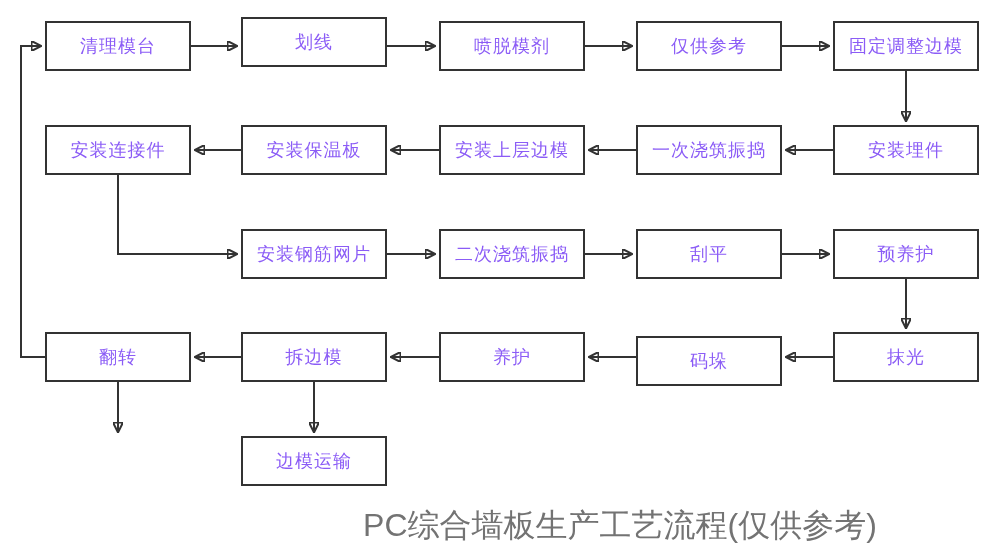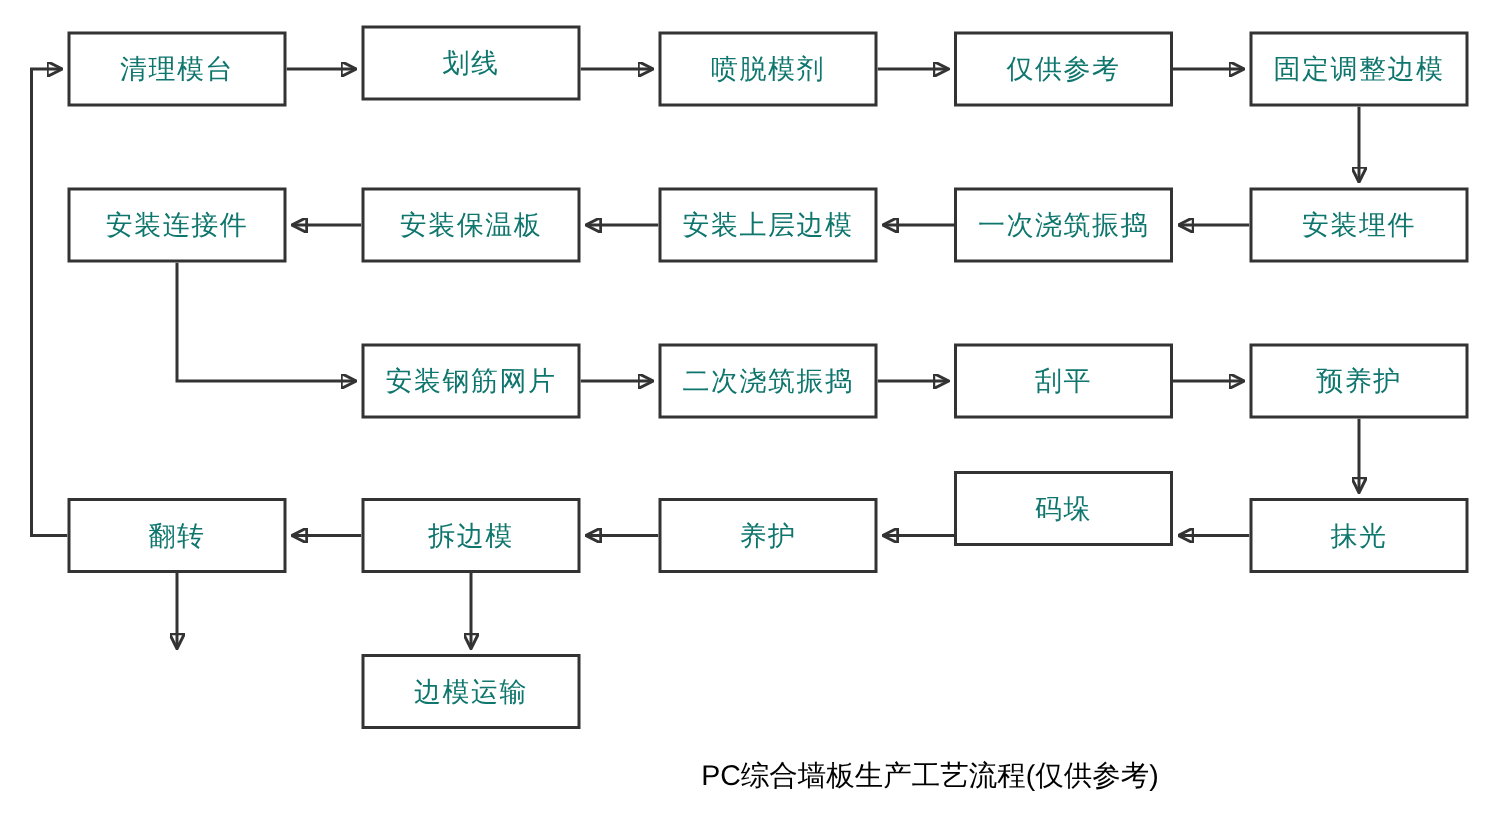--- a/index.html
+++ b/index.html
@@ -6,25 +6,25 @@
   .canvas{
     position:relative;width:1000px;height:558px;background:#ffffff;
     font-family:"Liberation Sans","DejaVu Sans",sans-serif;overflow:hidden;
   }
   .edges{position:absolute;left:0;top:0;width:1000px;height:558px;}
   .edges path{fill:none;stroke:#333333;stroke-width:2;}
   .node{
     position:absolute;width:146px;height:50px;box-sizing:border-box;
     background:#ffffff;border:2px solid #333333;
     display:flex;align-items:center;justify-content:center;
-    font-size:18px;color:#0f766e;letter-spacing:1px;white-space:nowrap;
+    font-size:18px;color:#8b5cf6;letter-spacing:1px;white-space:nowrap;
   }
   .caption{
     position:absolute;left:620px;top:504px;transform:translateX(-50%);
-    font-size:19px;color:#000000;white-space:nowrap;
+    font-size:32px;color:#737373;white-space:nowrap;
   }
 </style>
 </head>
 <body>
 
 <div class="canvas">
 
   <svg class="edges" viewBox="0 0 1000 558" xmlns="http://www.w3.org/2000/svg">
     <defs>
       <marker id="arrow" viewBox="0 0 10 10" refX="8.5" refY="5" markerWidth="11" markerHeight="10" markerUnits="userSpaceOnUse" orient="auto-start-reverse">
@@ -67,19 +67,19 @@
   <div class="node" style="left:241px;top:229px">安装钢筋网片</div>
 
   <div class="node" style="left:833px;top:125px">安装埋件</div>
   <div class="node" style="left:439px;top:229px">二次浇筑振捣</div>
   <div class="node" style="left:833px;top:229px">预养护</div>
   <div class="node" style="left:636px;top:229px">刮平</div>
 
   <div class="node" style="left:45px;top:332px">翻转</div>
   <div class="node" style="left:241px;top:332px">拆边模</div>
   <div class="node" style="left:439px;top:332px">养护</div>
-  <div class="node" style="left:636px;top:314px">码垛</div>
+  <div class="node" style="left:636px;top:336px">码垛</div>
   <div class="node" style="left:833px;top:332px">抹光</div>
 
   <div class="node" style="left:241px;top:436px">边模运输</div>
 
   <div class="caption">PC综合墙板生产工艺流程(仅供参考)</div>
 </div>
 
 </body></html>

